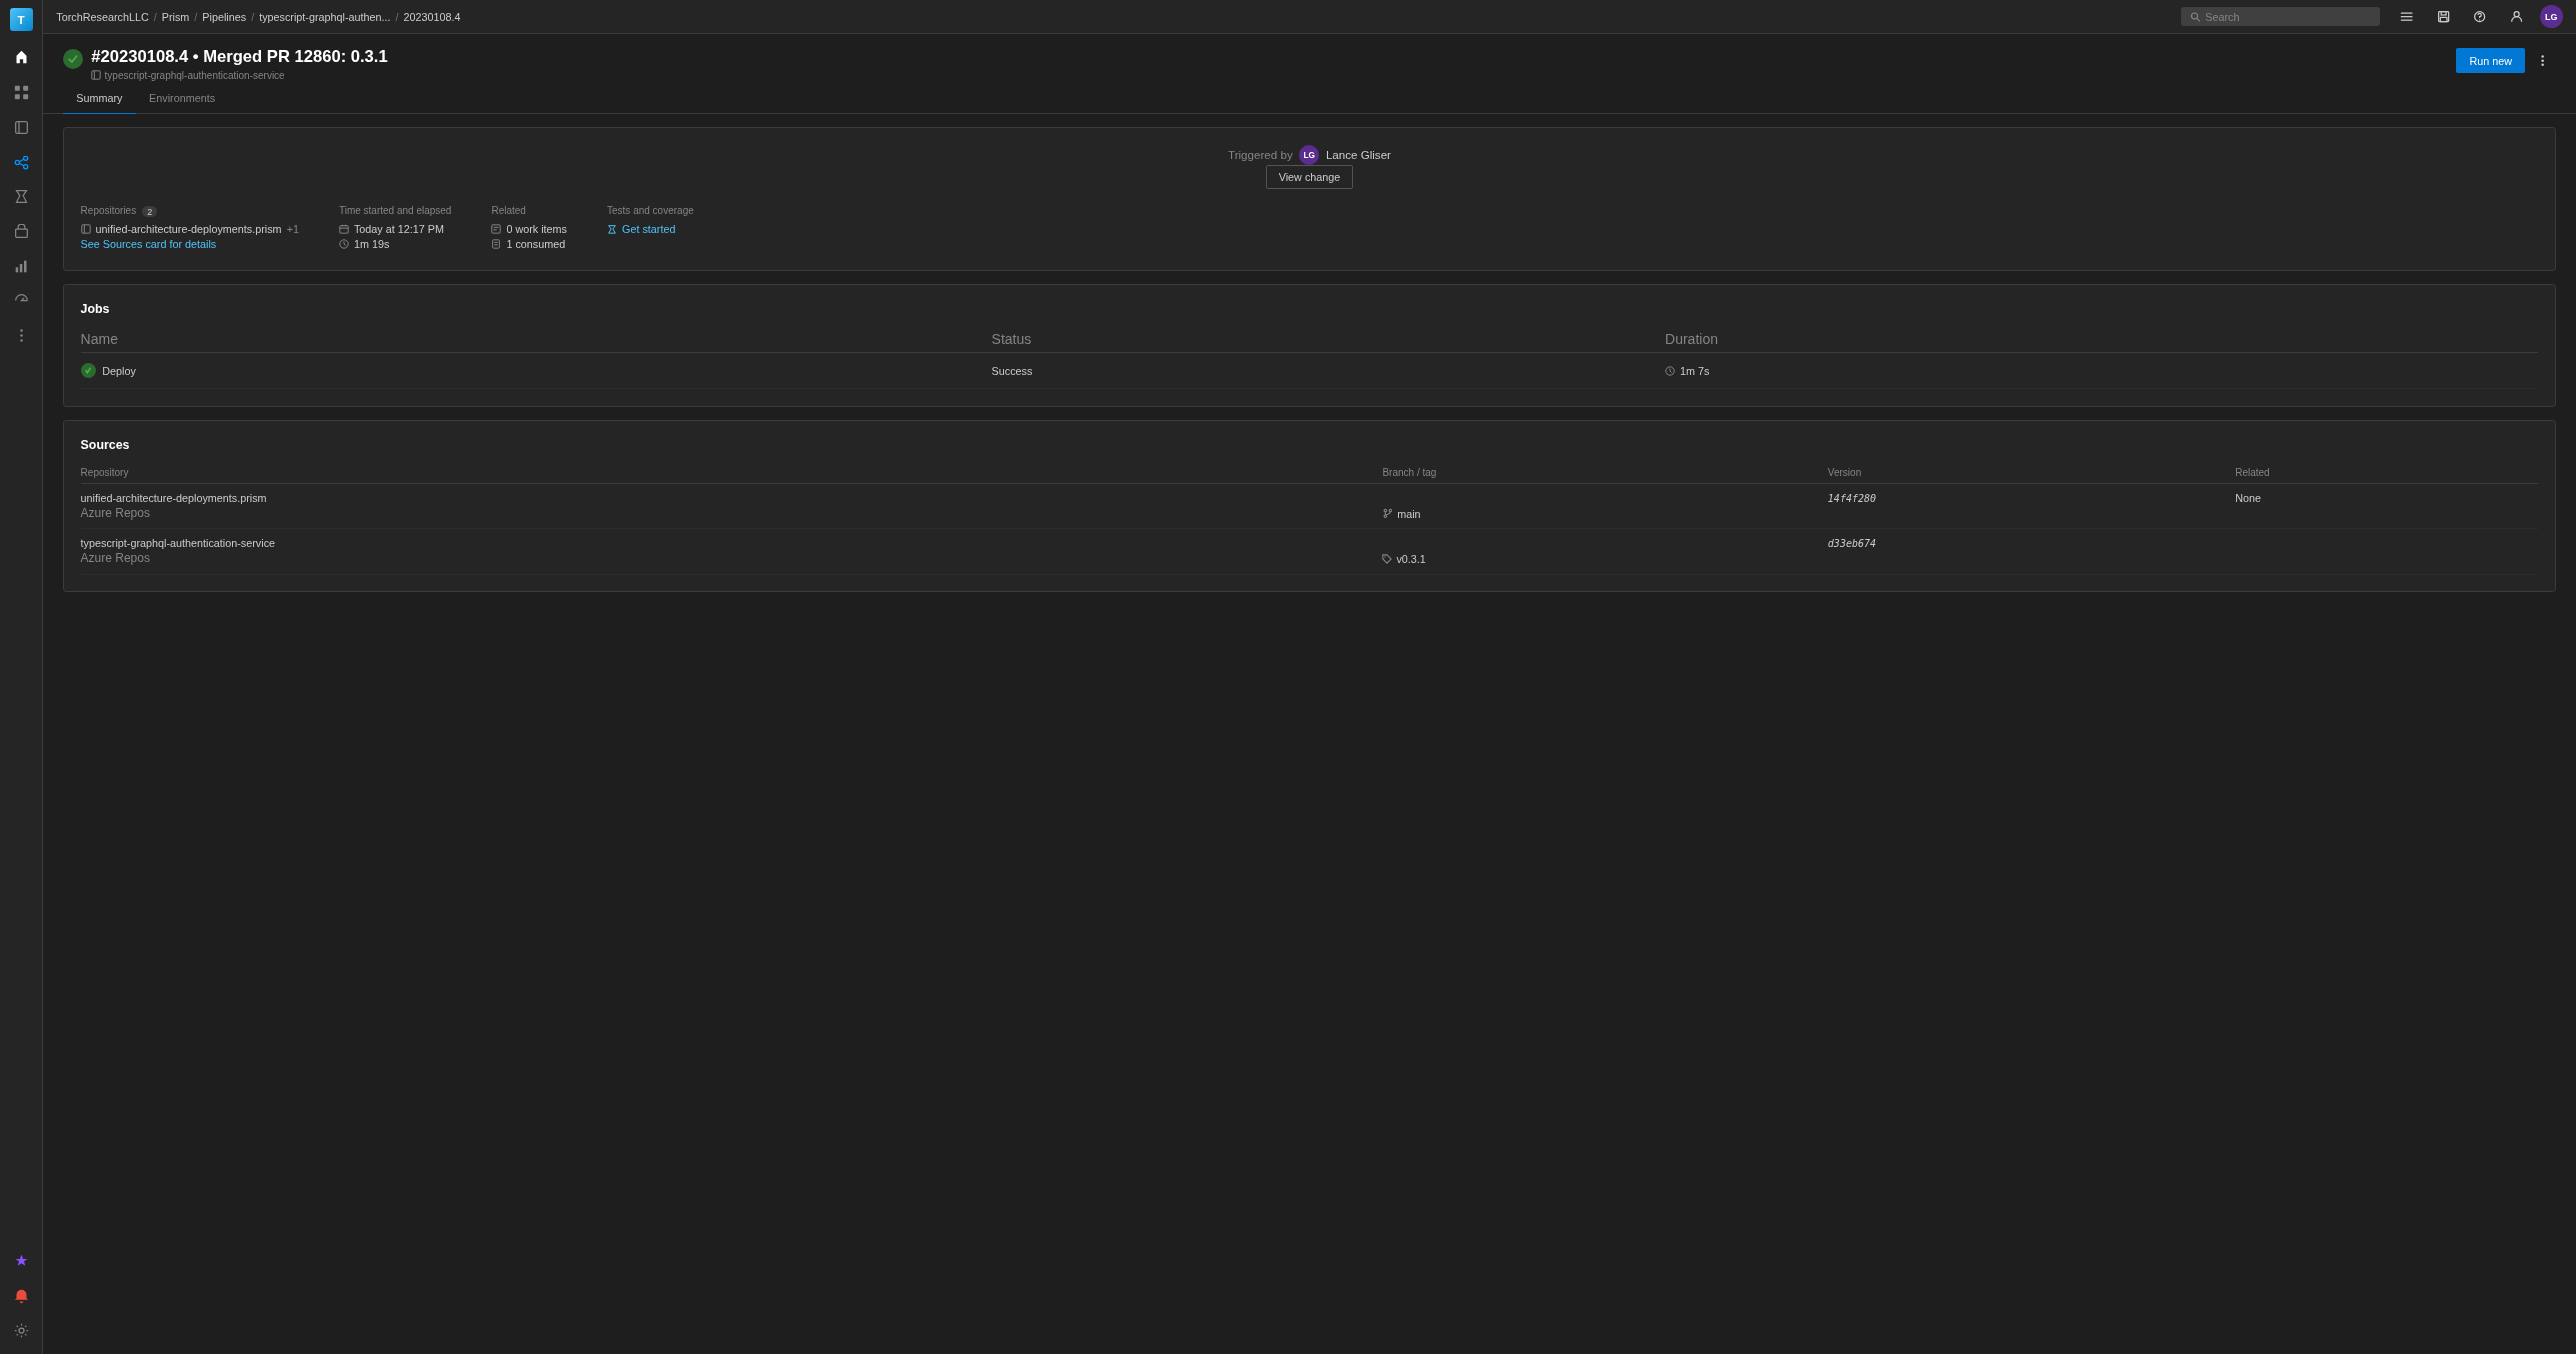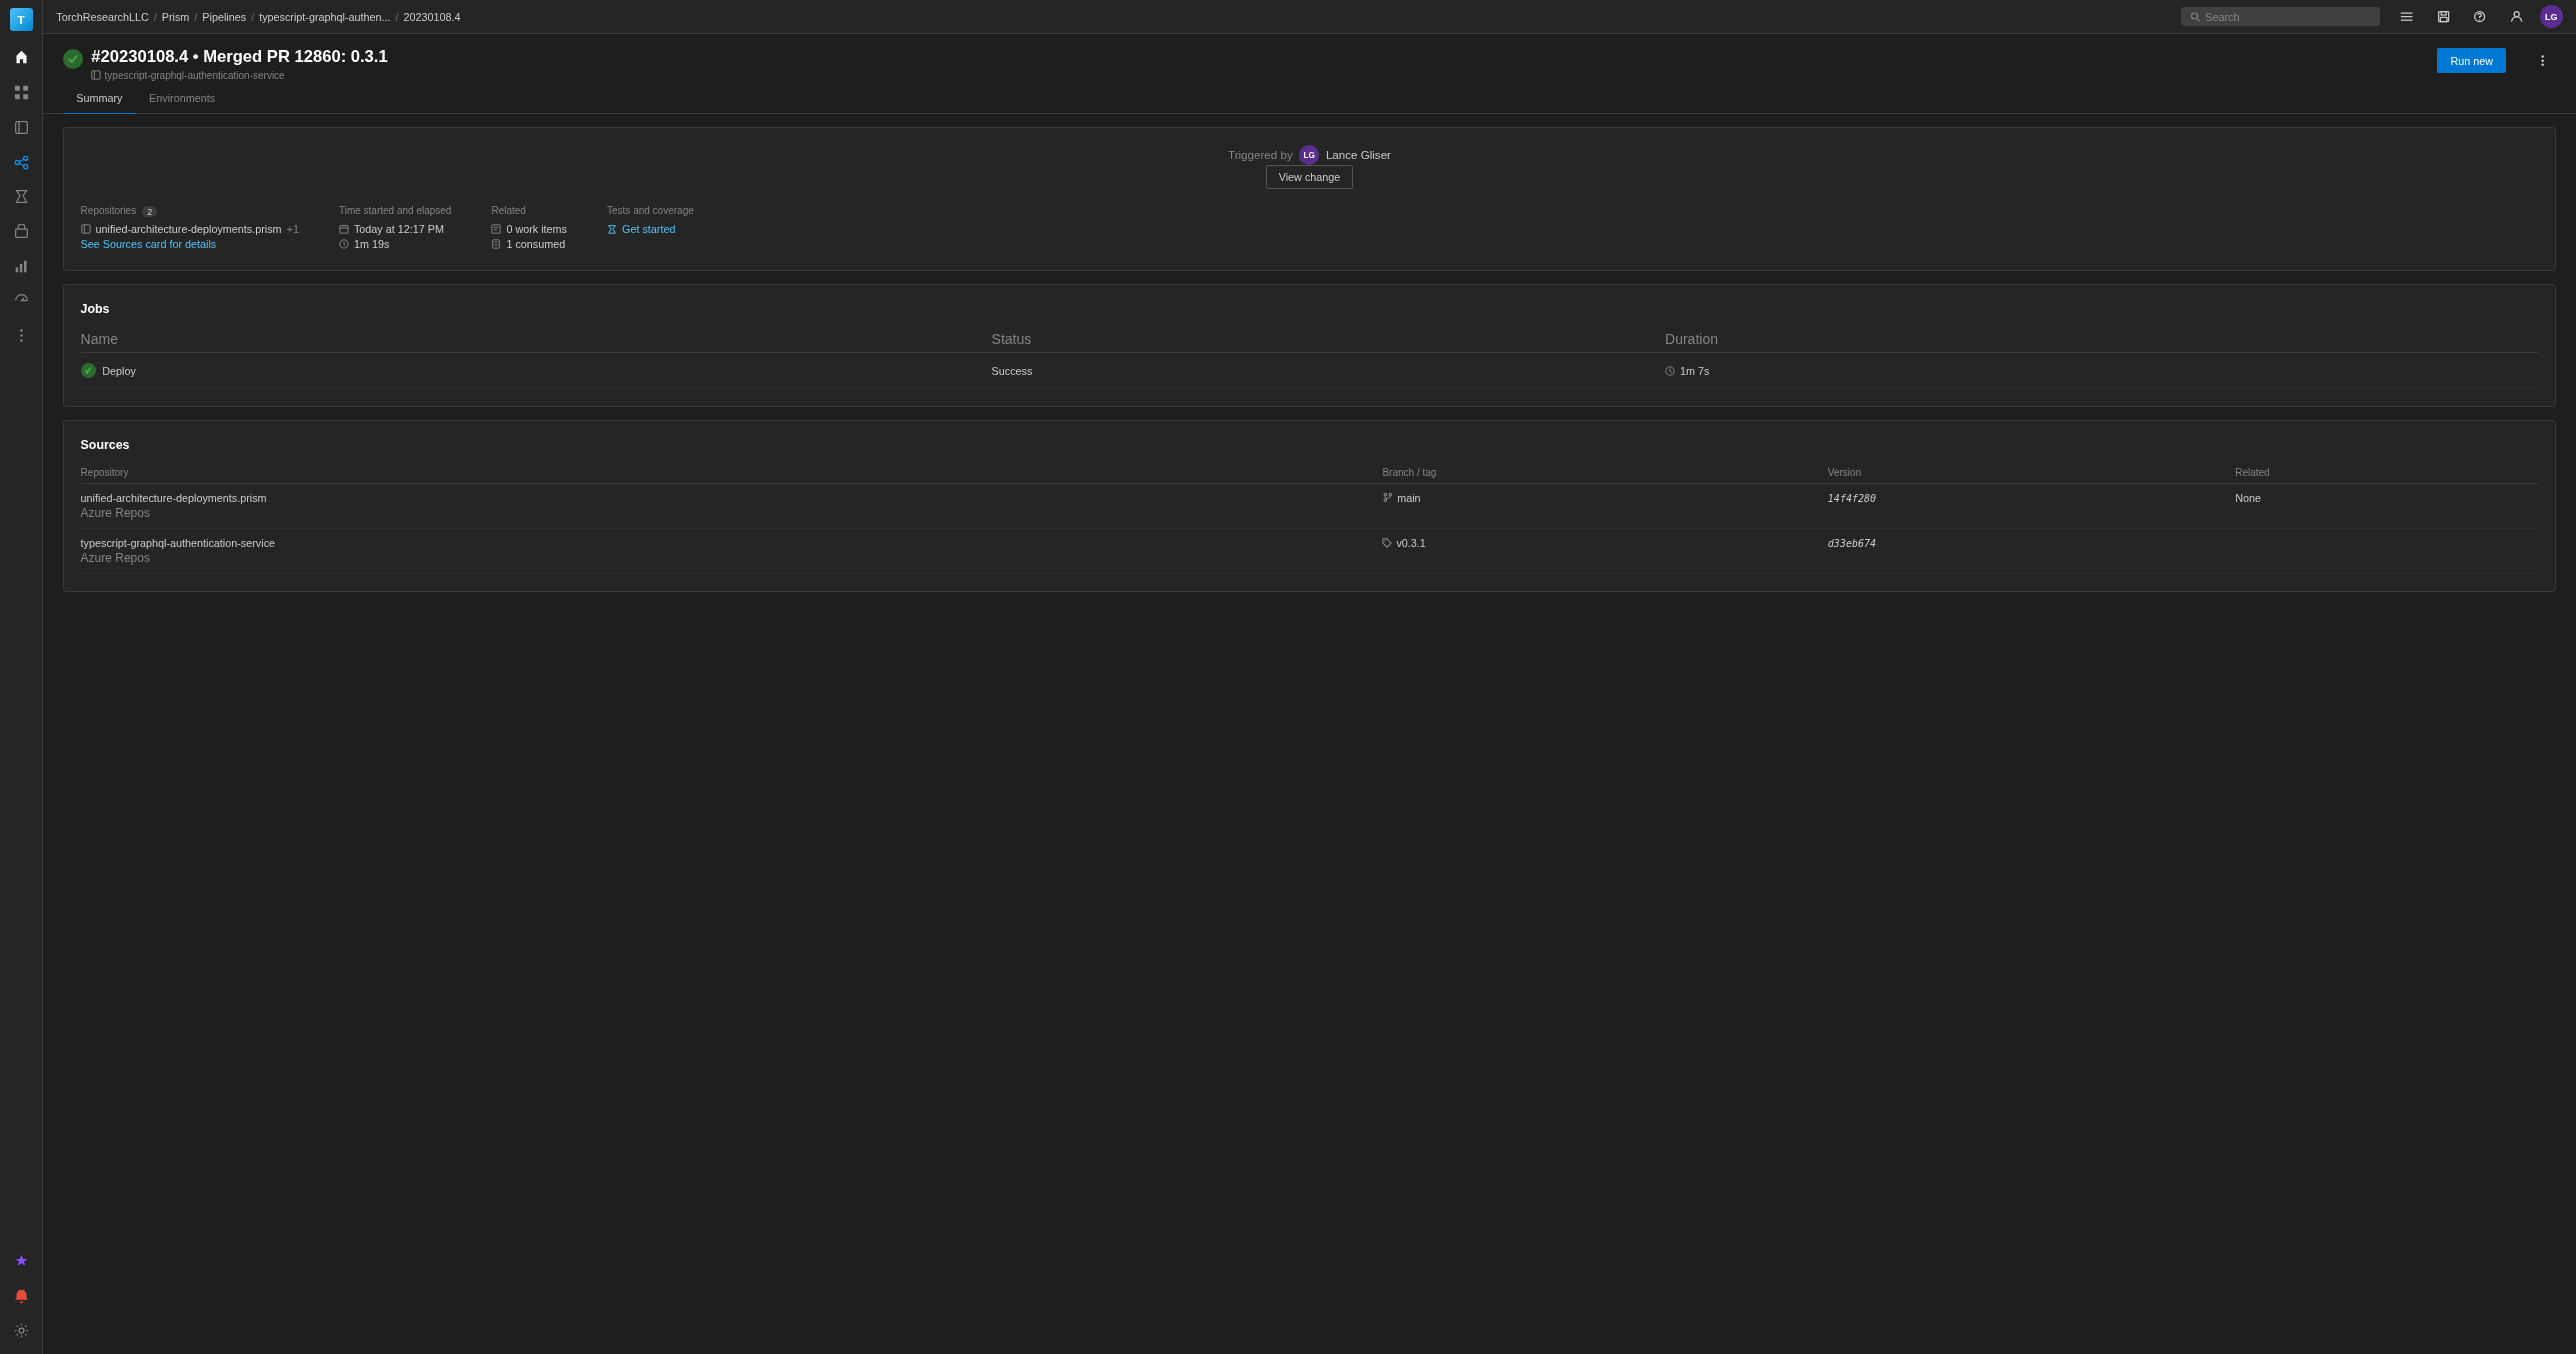--- a/index.html
+++ b/index.html
@@ -162,21 +162,21 @@
     }
     .page-subtitle {
       font-size: 10px;
       color: #858585;
       margin-top: 2.5px;
       display: flex; align-items: center; gap: 3.3px;
     }
     .page-header-actions {
       display: flex;
       align-items: center;
-      gap: 23px;
+      gap: 4px;
     }
     .btn-primary {
       background: #0078d4;
       color: white;
       border: none;
       padding: 6.6px 13.3px;
       border-radius: 1.7px;
       font-size: 10.8px;
       cursor: pointer;
       font-weight: 500;
@@ -368,20 +368,21 @@
       color: #cccccc;
       border-bottom: 0.8px solid #2d2d2d;
       vertical-align: top;
     }
     .repo-name { color: #cccccc; }
     .repo-type { font-size: 12px; color: #858585; margin-top: 1.7px; }
     .branch-cell {
       display: flex;
       align-items: center;
       gap: 4px;
+      margin-top: 16px;
     }
     .version-hash { font-family: monospace; font-size: 10px; font-style: italic; }
   </style>
 </head>
 <body>
 
 <div class="sidebar">
   <div class="sidebar-top">
     <div class="sidebar-icon brand">
       <div class="icon-torch">T</div>

